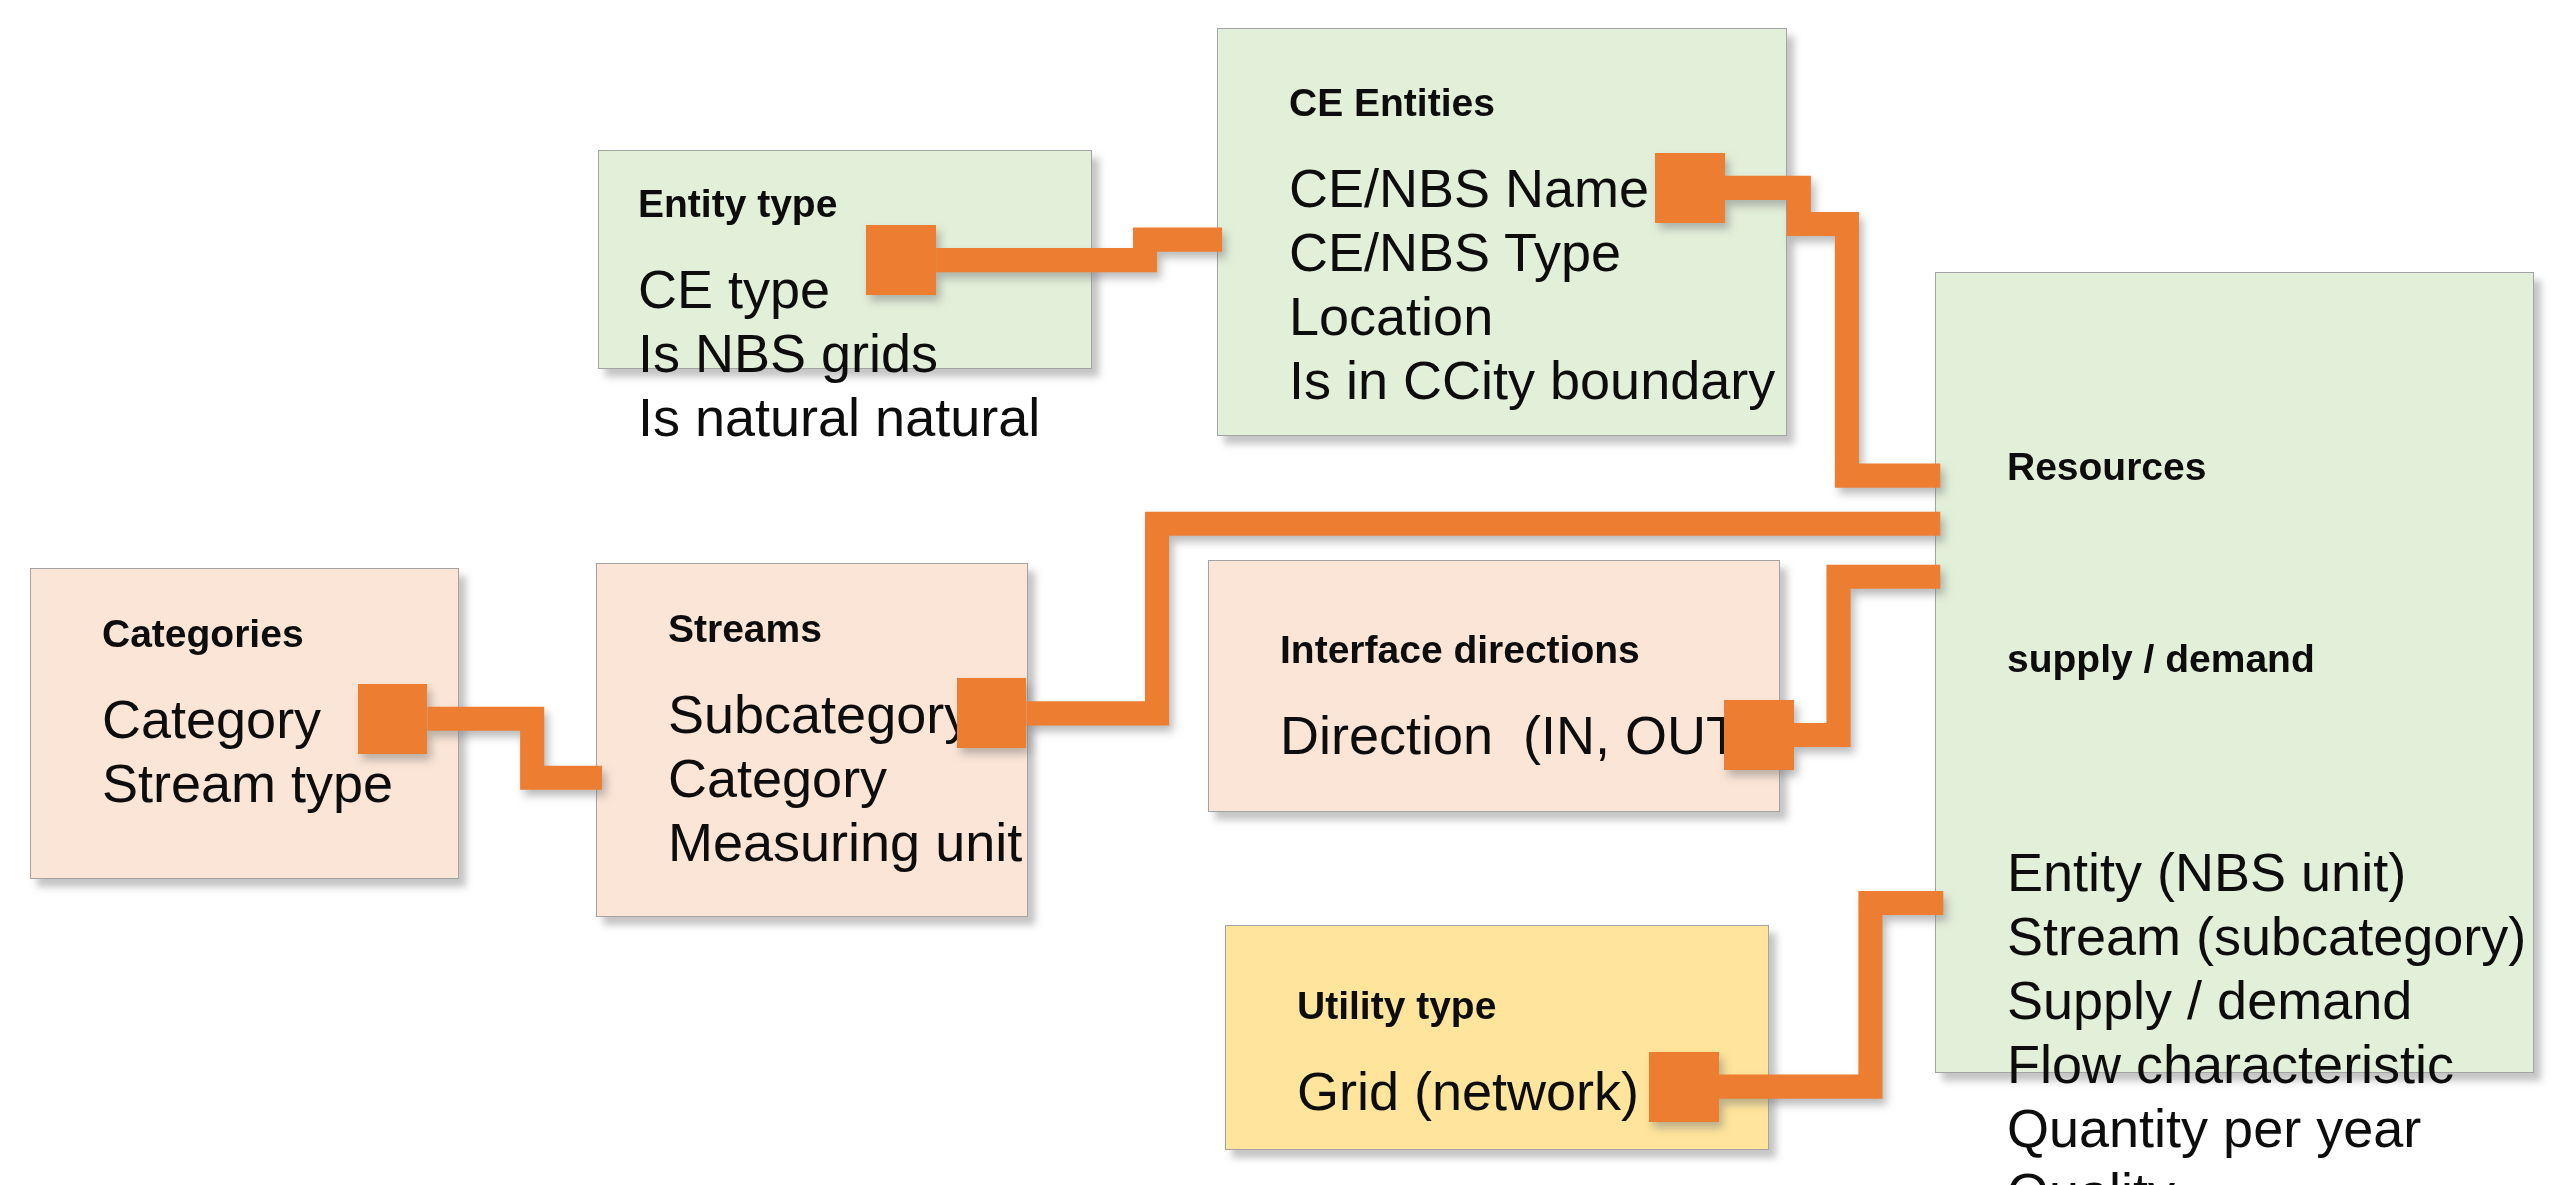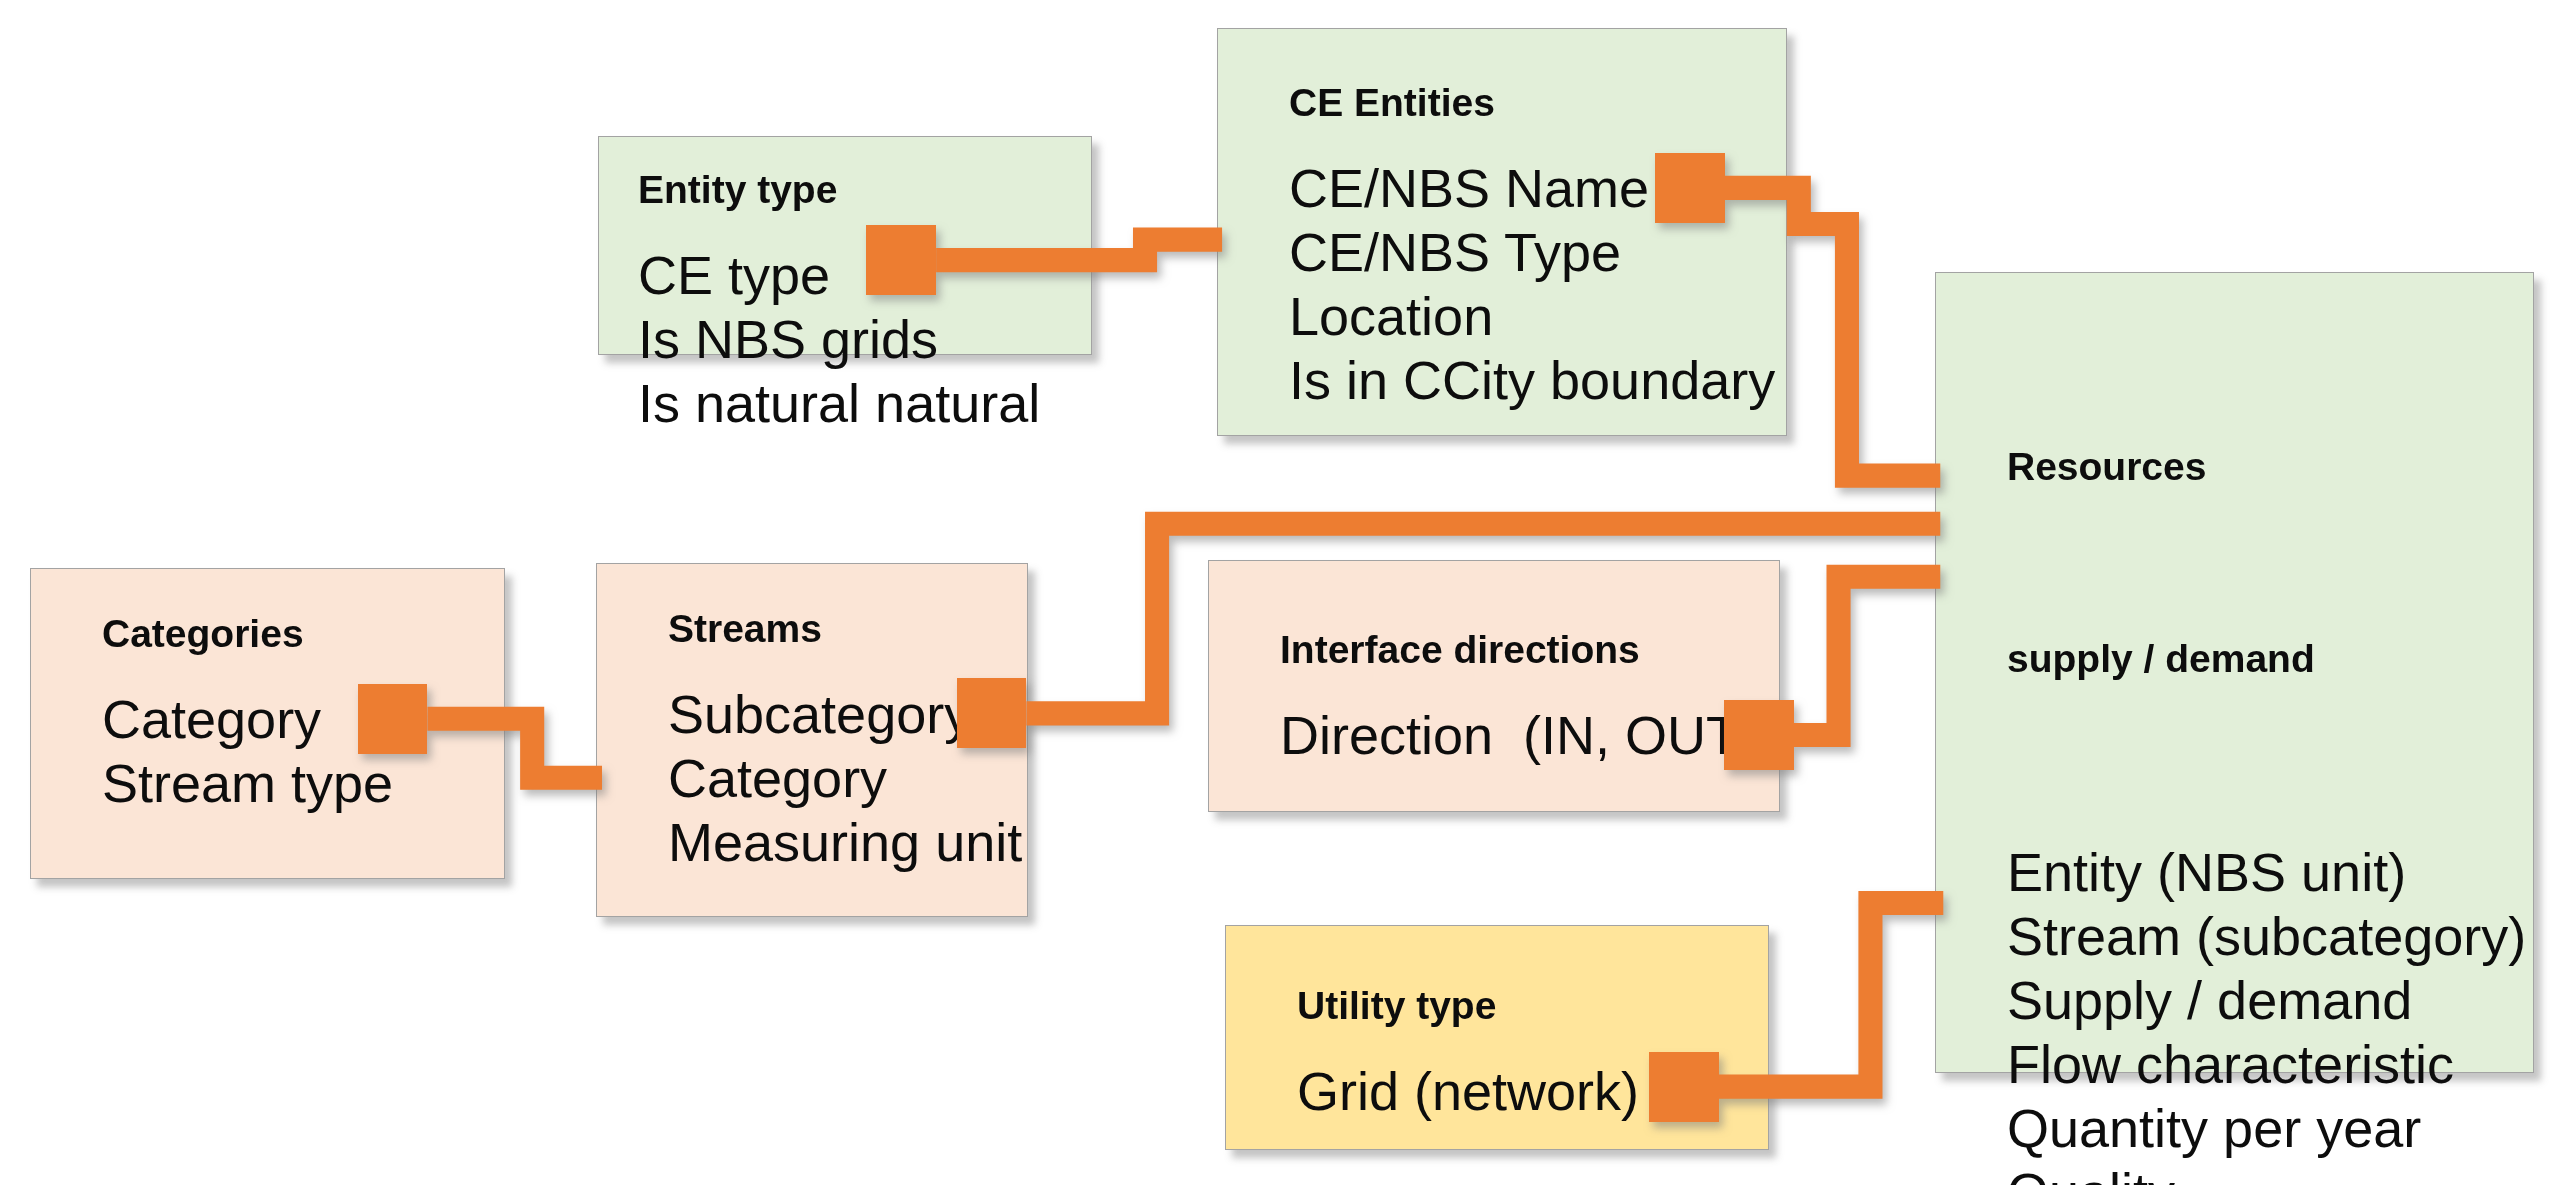--- a/index.html
+++ b/index.html
@@ -37,24 +37,24 @@
     margin-bottom: 21px;
     white-space: pre;
   }
   .box-item {
     font-size: 54px;
     line-height: 64px;
     white-space: pre;
   }
 
   
-  #box-entity-type          { left:  598px; top:  136px; width:  494px; height:  219px; padding-top: 21px; padding-left: 39px; }
+  #box-entity-type          { left:  598px; top:  150px; width:  494px; height:  219px; padding-top: 21px; padding-left: 39px; }
   #box-ce-entities          { left: 1217px; top:   28px; width:  570px; height:  408px; padding-top: 42px; }
   #box-resources            { left: 1935px; top:  272px; width:  599px; height: 801px; padding-top: 34px; }
-  #box-categories           { left:   30px; top:  568px; width:  475px; height:  311px; padding-top: 33px; }
+  #box-categories           { left:   30px; top:  568px; width:  429px; height:  311px; padding-top: 33px; }
   #box-streams              { left:  596px; top:  563px; width:  432px; height:  354px; padding-top: 33px; }
   #box-interface-directions { left: 1208px; top:  560px; width:  572px; height:  252px; padding-top: 57px; }
   #box-utility-grids        { left: 1225px; top: 925px; width:  544px; height:  225px; padding-top: 48px; }
 
   svg.connectors {
     position: absolute;
     left: 0; top: 0;
     width: 2576px;
     height: 1186px;
     pointer-events: none;

